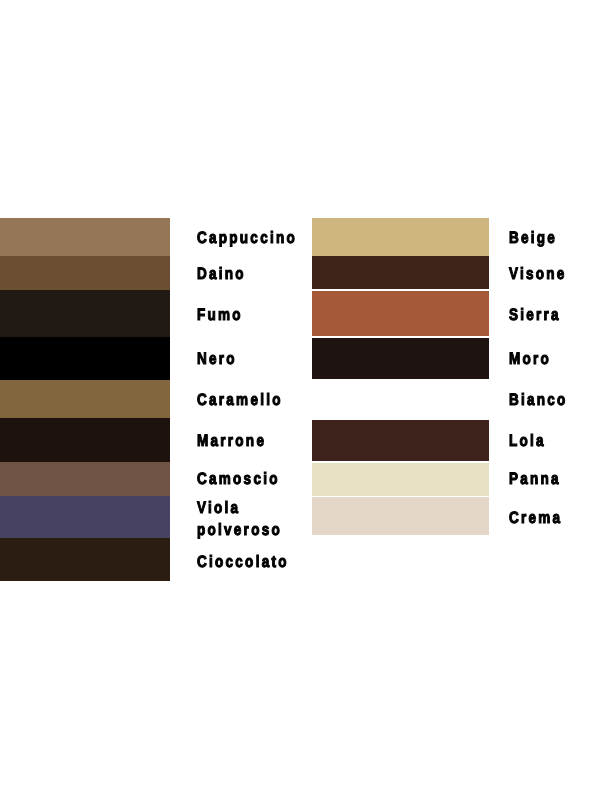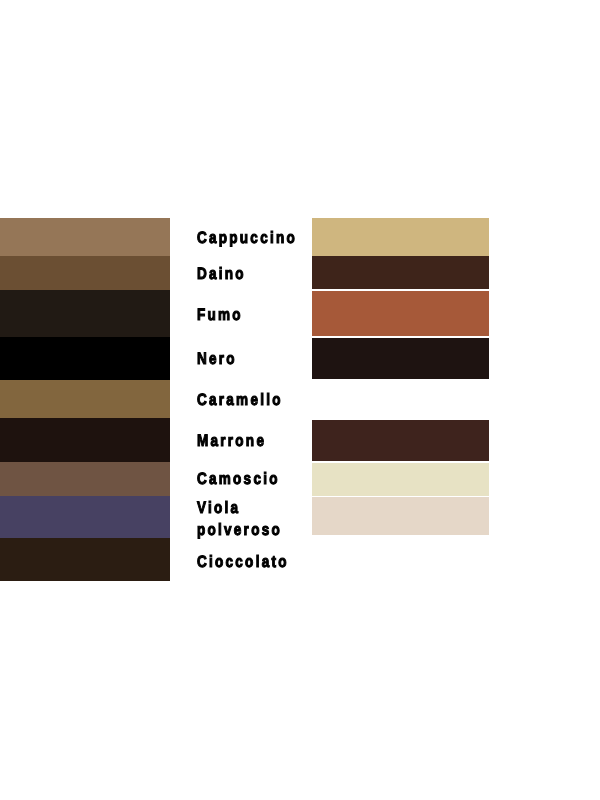--- a/index.html
+++ b/index.html
@@ -87,14 +87,24 @@
     <div class="swatch" style="top: 218px; height: 38px; width: 100%; background: rgb(207, 182, 127);"></div>
     <div class="swatch" style="top: 256px; height: 33px; width: 100%; background: rgb(62, 36, 26);"></div>
     <div class="swatch" style="top: 291px; height: 45px; width: 100%; background: rgb(166, 89, 57);"></div>
     <div class="swatch" style="top: 338px; height: 41px; width: 100%; background: rgb(30, 19, 17);"></div>
     <div class="swatch" style="top: 379px; height: 41px; width: 100%; background: rgb(255, 255, 255);"></div>
     <div class="swatch" style="top: 420px; height: 41px; width: 100%; background: rgb(62, 35, 29);"></div>
     <div class="swatch" style="top: 463px; height: 33px; width: 100%; background: rgb(231, 226, 196);"></div>
     <div class="swatch" style="top: 497px; height: 38px; width: 100%; background: rgb(229, 215, 200);"></div>
   </div>
 
+  <div class="label-column" id="right-label-column" style="left: 509px; width: 91px;">
+    <div class="swatch-label" style="top: 230px;">Beige</div>
+    <div class="swatch-label" style="top: 266px;">Visone</div>
+    <div class="swatch-label" style="top: 307px;">Sierra</div>
+    <div class="swatch-label" style="top: 351px;">Moro</div>
+    <div class="swatch-label" style="top: 392px;">Bianco</div>
+    <div class="swatch-label" style="top: 433px;">Lola</div>
+    <div class="swatch-label" style="top: 471px;">Panna</div>
+    <div class="swatch-label" style="top: 510px;">Crema</div>
+  </div>
 
 </div>
 
 </body></html>

